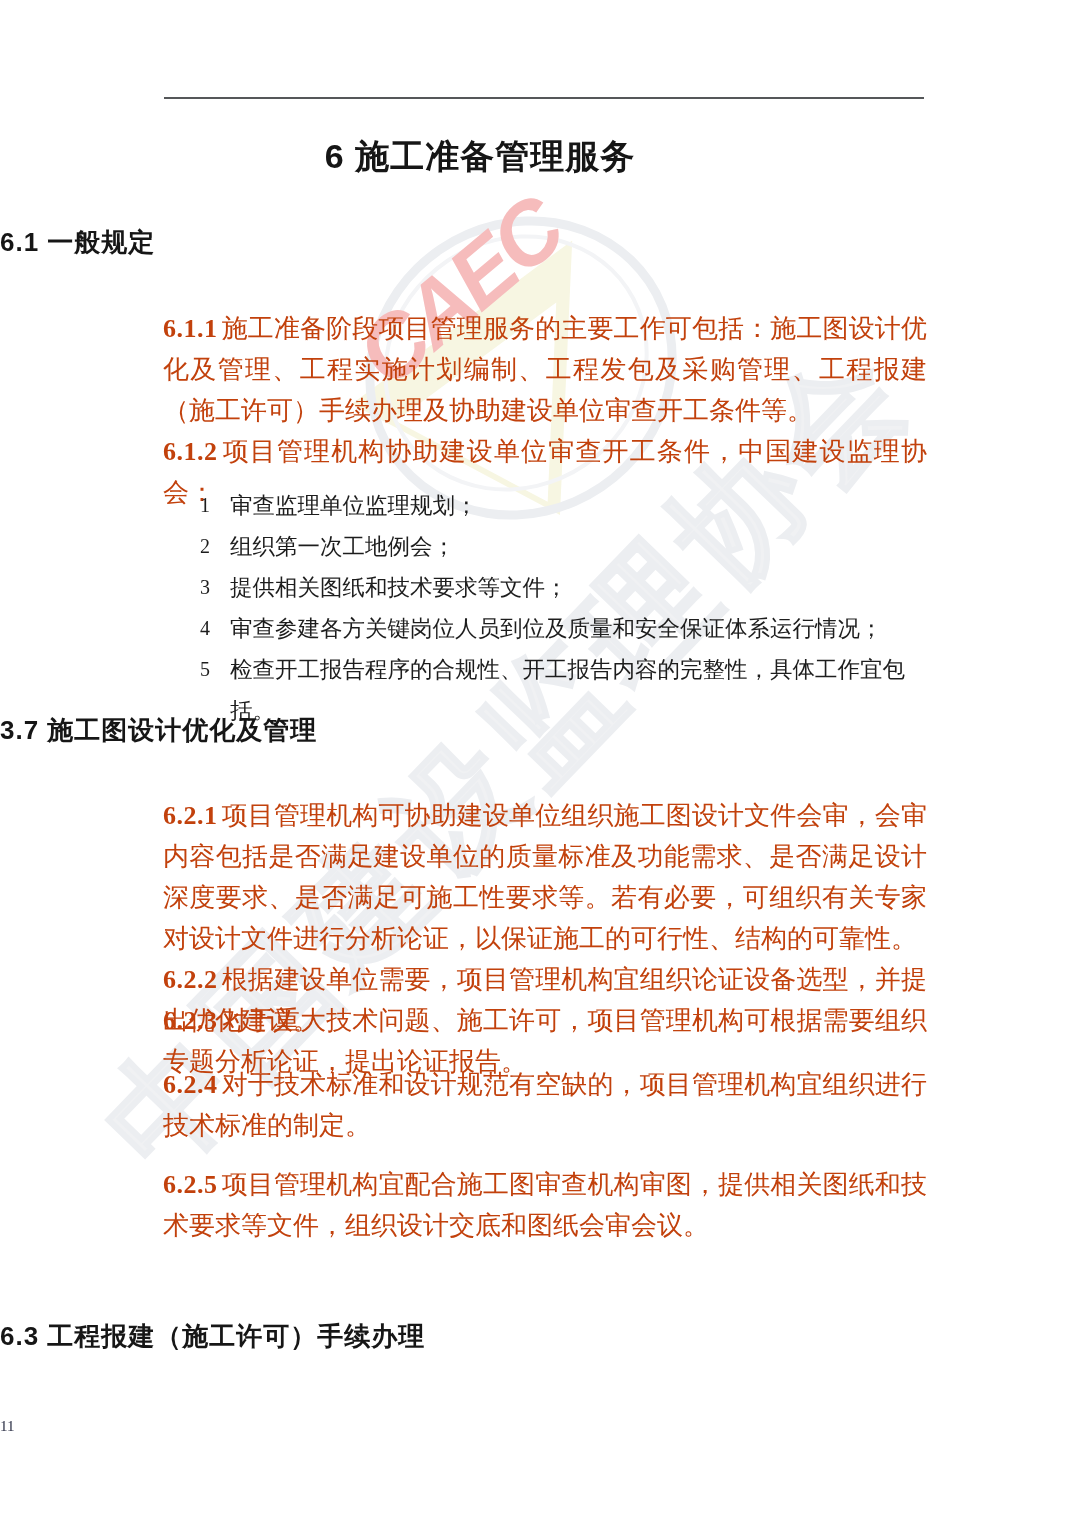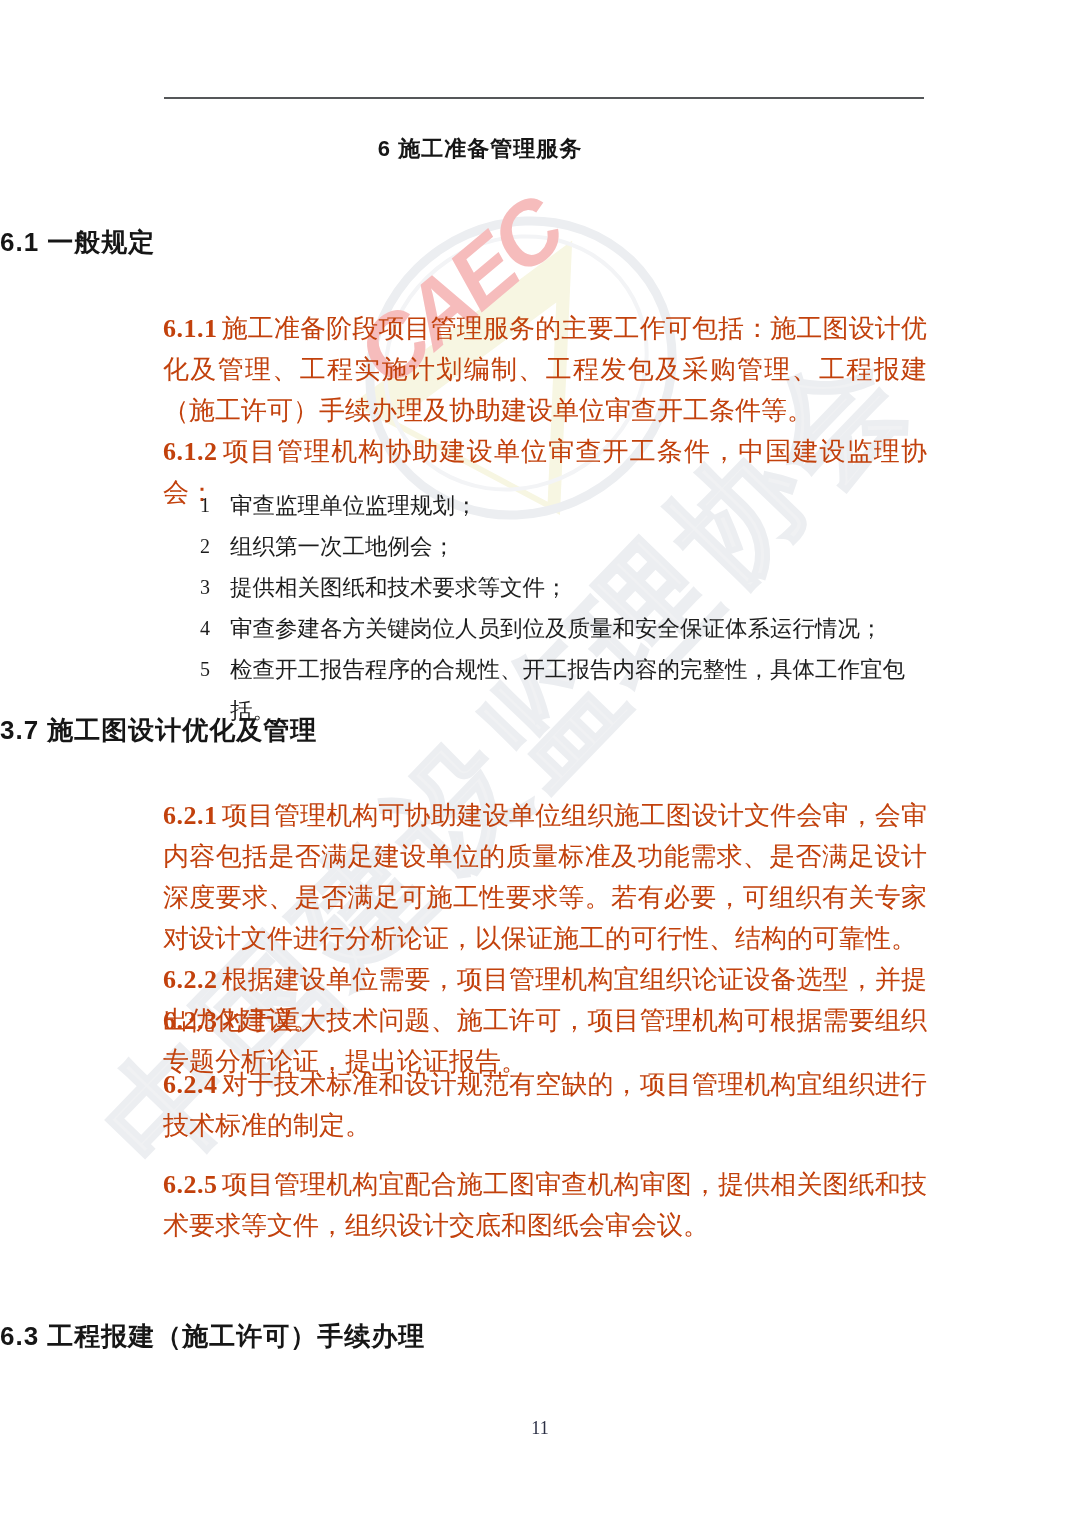--- a/index.html
+++ b/index.html
@@ -124,21 +124,21 @@
     width: 760px;
     height: 0;
     border-top: 2px solid #555759;
   }
 
   .h1 {
     position: absolute;
     left: 0;
     width: 960px;
     text-align: center;
-    font-size: 22px;
+    font-size: 34px;
     font-weight: 700;
     color: #161616;
     letter-spacing: 1px;
   }
   .h2 {
     position: absolute;
     left: 0;
     width: 1080px;
     text-align: left;
     font-size: 26px;
@@ -187,23 +187,22 @@
     color: #1d1d1d;
   }
   .list-item .txt {
     flex: 1;
   }
 
   .page-number {
     position: absolute;
     left: 0;
     width: 1080px;
-    text-align: center;
     font-family: "Liberation Serif", "DejaVu Serif", serif;
-    font-size: 18px;
+    font-size: 15px;
     color: #2b2f45;
   }
 </style>
 </head>
 <body>
 
 <div class="page">
 
   <div class="wm-layer">
     <div class="wm-logo">

